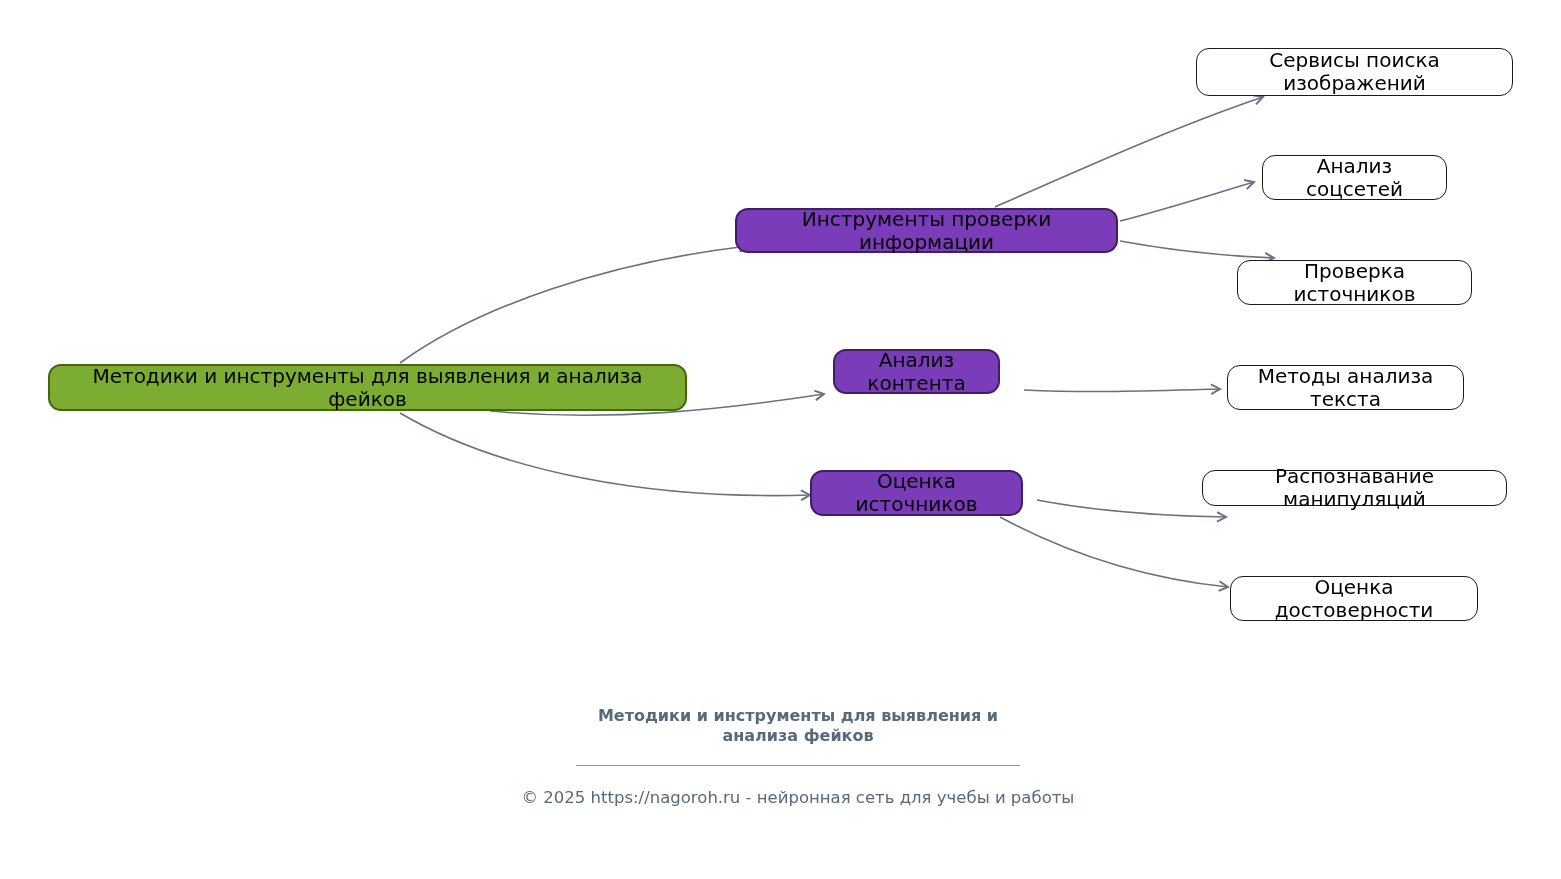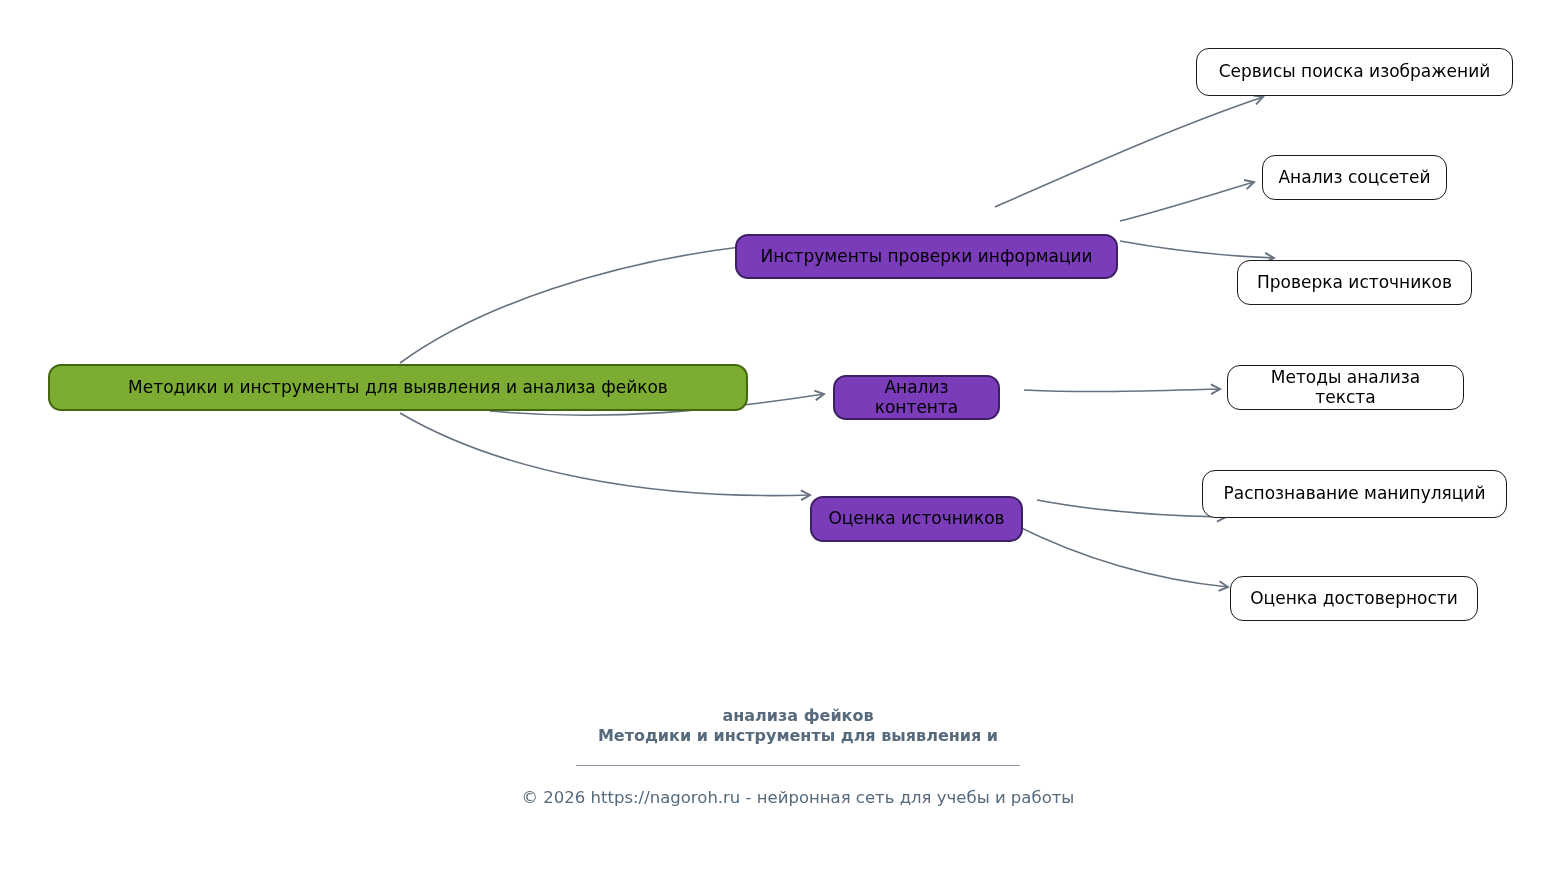--- a/index.html
+++ b/index.html
@@ -32,35 +32,34 @@
     stroke: var(--arrow, #66727f);
     stroke-width: 1.6;
   }
   .node {
     position: absolute;
     z-index: 2;
     display: flex;
     align-items: center;
     justify-content: center;
     text-align: center;
-    font-size: 17px;
+    font-size: 20px;
     color: #000000;
     border-radius: 13px;
     box-sizing: border-box;
     padding: 12px 10px;
     line-height: 1.15;
   }
   .node.root {
     background: var(--root-fill, #7cad32);
     border: 2px solid var(--root-border, #44660f);
   }
   .node.branch {
     background: var(--branch-fill, #7a3cb8);
     border: 2px solid var(--branch-border, #3d1f63);
-    margin-top: 26px;
   }
   .node.leaf {
     background: var(--leaf-fill, #ffffff);
     border: 1.6px solid var(--leaf-border, #1a1a1a);
   }
   .footer {
     position: absolute;
     left: 418px;
     top: 706px;
     width: 760px;
@@ -99,42 +98,42 @@
     <path class="edge" d="M 490,411 C 610,422 720,410 824,394" marker-end="url(#arrow)"></path>
     <path class="edge" d="M 400,413 C 500,472 650,500 810,495" marker-end="url(#arrow)"></path>
     <path class="edge" d="M 995,207 C 1090,165 1180,125 1263,97" marker-end="url(#arrow)"></path>
     <path class="edge" d="M 1120,221 C 1170,208 1210,195 1254,182" marker-end="url(#arrow)"></path>
     <path class="edge" d="M 1120,241 C 1180,252 1225,256 1274,258" marker-end="url(#arrow)"></path>
     <path class="edge" d="M 1024,390 C 1090,393 1150,391 1220,389" marker-end="url(#arrow)"></path>
     <path class="edge" d="M 1037,500 C 1100,512 1165,516 1226,517" marker-end="url(#arrow)"></path>
     <path class="edge" d="M 1000,517 C 1080,560 1160,580 1228,587" marker-end="url(#arrow)"></path>
   </svg>
 
-  <div class="node root" style="left:48px; top:364px; width:700px; height:47px;">Методики и инструменты для выявления и анализа фейков</div>
+  <div class="node root" style="left:48px; top:364px; width:639px; height:47px;">Методики и инструменты для выявления и анализа фейков</div>
 
   <div class="node branch" style="left:735px; top:208px; width:383px; height:45px;">Инструменты проверки информации</div>
 
   <div class="node branch" style="left:833px; top:349px; width:167px; height:45px;">Анализ контента</div>
 
   <div class="node branch" style="left:810px; top:470px; width:213px; height:46px;">Оценка источников</div>
 
   <div class="node leaf" style="left:1196px; top:48px; width:317px; height:48px;">Сервисы поиска изображений</div>
 
   <div class="node leaf" style="left:1262px; top:155px; width:185px; height:45px;text-align:center;">Анализ соцсетей</div>
 
   <div class="node leaf" style="left:1237px; top:260px; width:235px; height:45px;">Проверка источников</div>
 
   <div class="node leaf" style="left:1227px; top:365px; width:237px; height:45px;">Методы анализа текста</div>
 
-  <div class="node leaf" style="left:1202px; top:470px; width:305px; height:48px;text-align:center;">Распознавание манипуляций</div>
+  <div class="node leaf" style="left:1202px; top:470px; width:305px; height:36px;text-align:center;">Распознавание манипуляций</div>
 
   <div class="node leaf" style="left:1230px; top:576px; width:248px; height:45px;">Оценка достоверности</div>
 
   <div class="footer">
     <div class="footer-title">
+      <div>Методики и инструменты для выявления и</div>
       <div>анализа фейков</div>
-      <div>Методики и инструменты для выявления и</div>
     </div>
     <div class="footer-divider"></div>
-    <div class="footer-copy">© 2026 https://nagoroh.ru - нейронная сеть для учебы и работы</div>
+    <div class="footer-copy">© 2025 https://nagoroh.ru - нейронная сеть для учебы и работы</div>
   </div>
 
 </div>
 
 </body></html>

